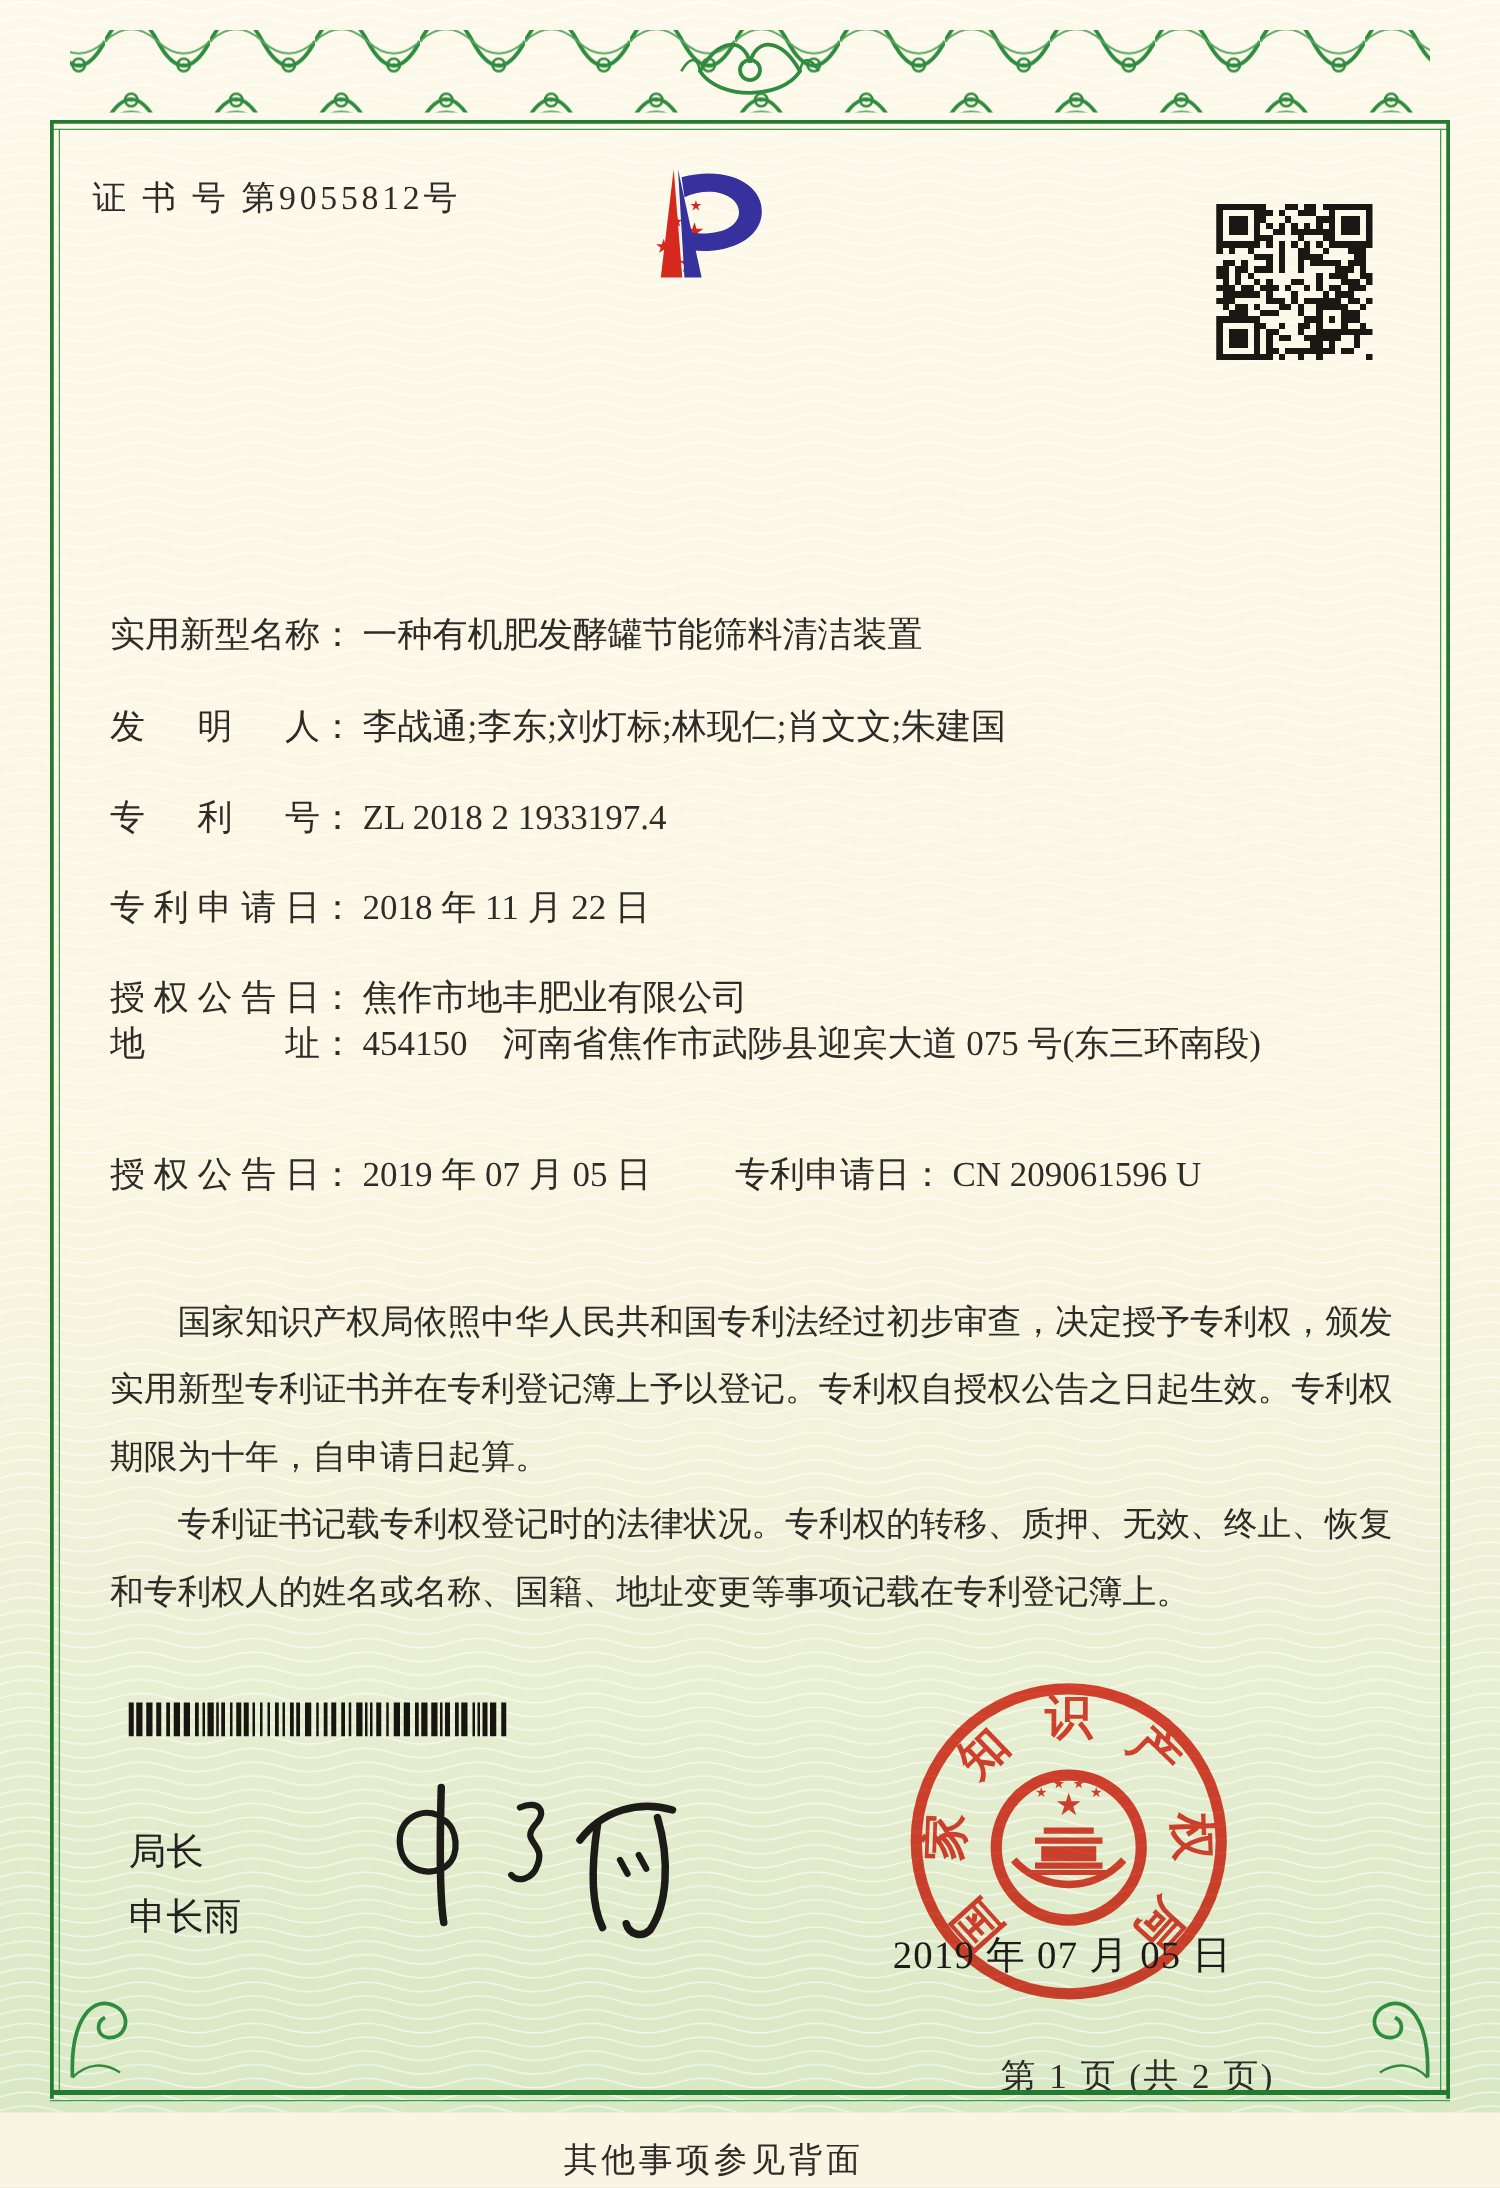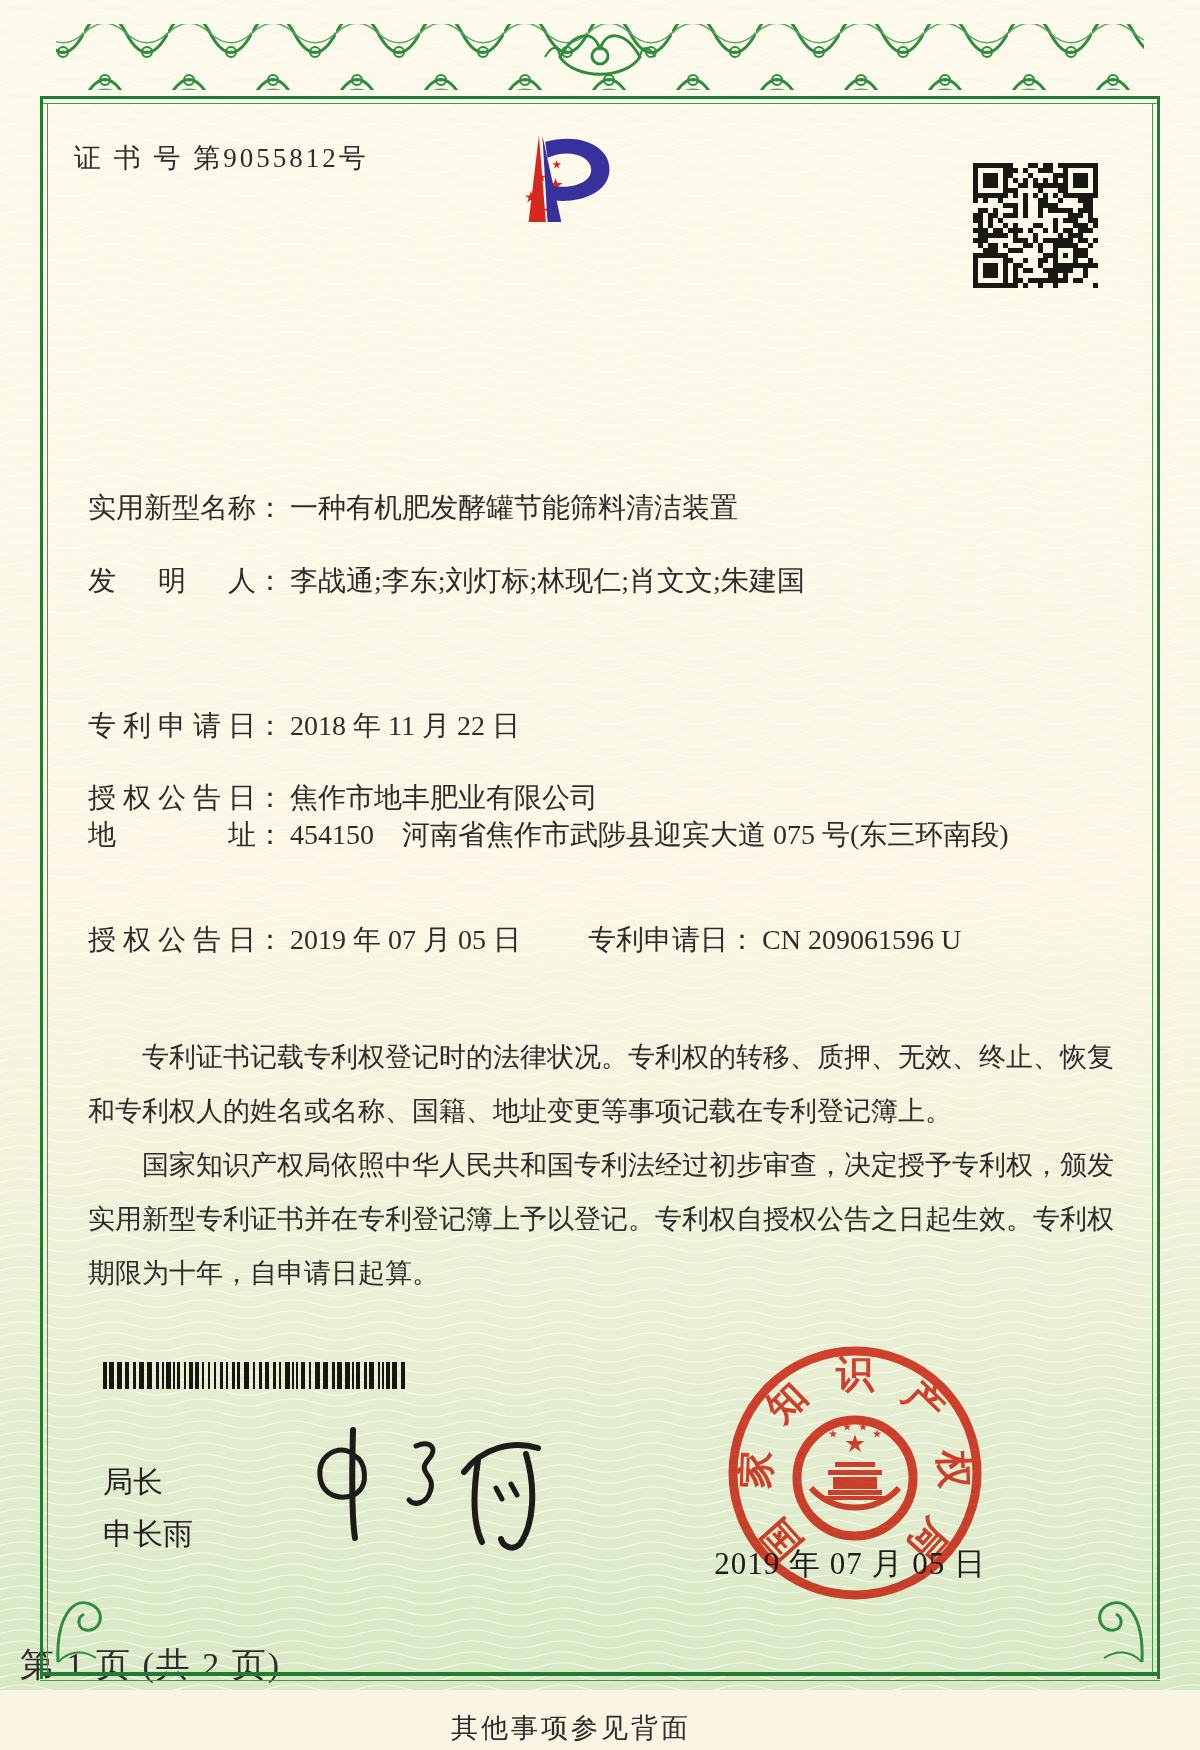--- a/index.html
+++ b/index.html
@@ -23,21 +23,21 @@
   .pair2 .f-label2{display:inline-block;}
   .body-text{position:absolute;left:88px;top:1030px;width:1026px;font-size:27px;line-height:54px;
     text-align:justify;color:#2e2c28;}
   .body-text p{margin:0;text-indent:2em;}
   .barcode{left:103px;top:1362px;width:306px;height:27px;display:flex;align-items:stretch;}
   .barcode .b{height:100%;background:#17150f;flex:0 0 auto;}
   .barcode .g{height:100%;flex:0 0 auto;}
   .signer{left:103px;top:1456px;font-size:30px;line-height:52px;color:#242220;}
   .seal-date{left:695px;top:1543px;width:310px;text-align:center;font-size:31px;color:#1d1b18;
     letter-spacing:1px;z-index:6;}
-  .page-no{left:20px;top:1642px;width:1000px;text-align:left;font-size:34px;color:#2e2c28;letter-spacing:2px;}
+  .page-no{left:20px;top:1642px;width:1000px;text-align:right;font-size:28px;color:#2e2c28;letter-spacing:2px;}
   .back-note{left:0;top:1710px;width:1070px;text-align:center;font-size:27px;color:#2e2c28;letter-spacing:3px;padding-left:36px;}
   .seal-svg{left:710px;top:1326px;mix-blend-mode:multiply;z-index:5;}
   .sig-svg{left:298px;top:1418px;z-index:4;}
   .qr{left:973px;top:163px;width:125px;height:125px;}
   .logo{left:440px;top:128px;}
   .border-svg{left:0;top:0;z-index:3;pointer-events:none;}
 </style>
 </head>
 <body>
 
@@ -444,39 +444,42 @@
       </g>
   </svg>
 
 
   <div class="f-row" style="top:489px">
     <span class="f-label">实用新型名称</span><span class="f-colon">：</span><span class="f-value">一种有机肥发酵罐节能筛料清洁装置</span>
   </div>
   <div class="f-row" style="top:562px">
     <span class="f-label">发明人</span><span class="f-colon">：</span><span class="f-value">李战通;李东;刘灯标;林现仁;肖文文;朱建国</span>
   </div>
+  <div class="f-row" style="top:635px">
+    <span class="f-label">专利号</span><span class="f-colon">：</span><span class="f-value">ZL 2018 2 1933197.4</span>
+  </div>
   <div class="f-row" style="top:707px">
     <span class="f-label">专利申请日</span><span class="f-colon">：</span><span class="f-value">2018 年 11 月 22 日</span>
   </div>
   <div class="f-row" style="top:779px">
     <span class="f-label">授权公告日</span><span class="f-colon">：</span><span class="f-value">焦作市地丰肥业有限公司</span>
   </div>
   <div class="f-row" style="top:816px">
     <span class="f-label">地址</span><span class="f-colon">：</span><span class="f-value">454150　河南省焦作市武陟县迎宾大道 075 号(东三环南段)</span>
   </div>
   <div class="f-row" style="top:921px">
     <span class="f-label">授权公告日</span><span class="f-colon">：</span><span class="f-value">2019 年 07 月 05 日</span>
     <span class="pair2">
       <span class="f-label2">专利申请日</span><span class="f-colon">：</span><span class="f-value">CN 209061596 U</span>
     </span>
   </div>
 
   <div class="body-text">
+    <p>国家知识产权局依照中华人民共和国专利法经过初步审查，决定授予专利权，颁发实用新型专利证书并在专利登记簿上予以登记。专利权自授权公告之日起生效。专利权期限为十年，自申请日起算。</p>
     <p>专利证书记载专利权登记时的法律状况。专利权的转移、质押、无效、终止、恢复和专利权人的姓名或名称、国籍、地址变更等事项记载在专利登记簿上。</p>
-    <p>国家知识产权局依照中华人民共和国专利法经过初步审查，决定授予专利权，颁发实用新型专利证书并在专利登记簿上予以登记。专利权自授权公告之日起生效。专利权期限为十年，自申请日起算。</p>
   </div>
 
   <div class="abs barcode" id="barcode">
       <div class="b" style="width: 4px;"></div>
       <div class="g" style="width: 2px;"></div>
       <div class="b" style="width: 5px;"></div>
       <div class="g" style="width: 3px;"></div>
       <div class="b" style="width: 5px;"></div>
       <div class="g" style="width: 3px;"></div>
       <div class="b" style="width: 4px;"></div>

